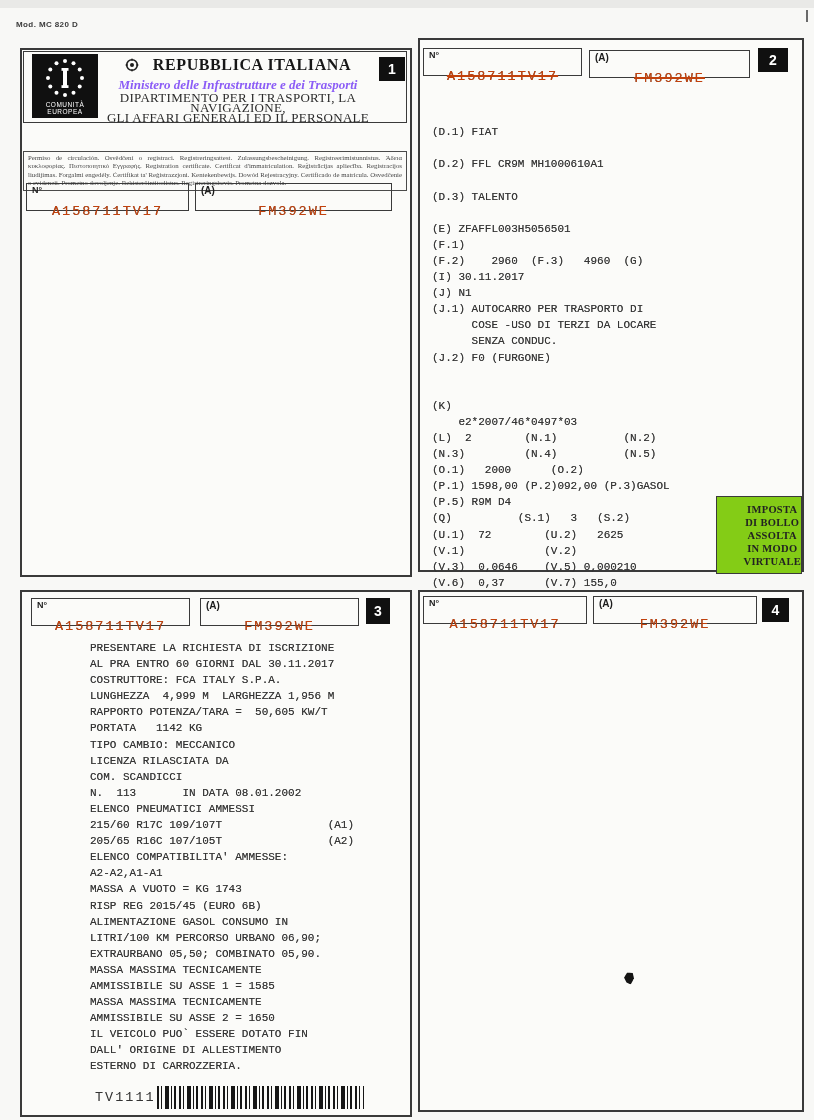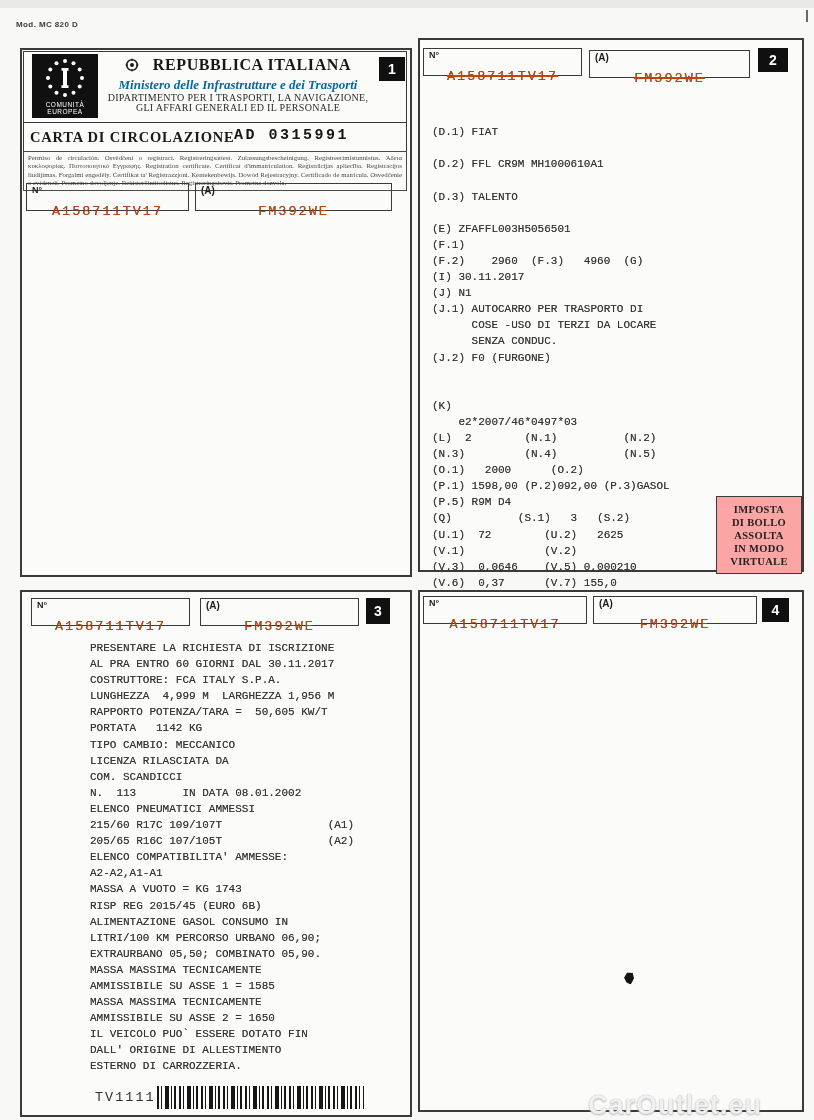--- a/index.html
+++ b/index.html
@@ -25,22 +25,22 @@
 
   
   .hdr-section{ position:absolute; left:1px; top:1px; width:382px; height:70px; border:1.5px solid #3a3a3a;}
   .eu-block{ position:absolute; left:8px; top:2px; width:66px; height:64px; background:#101010;}
   .eu-block svg{ position:absolute; left:0; top:0;}
   .eu-label{ position:absolute; left:0; width:66px; text-align:center; color:#fff; font-size:6.5px; letter-spacing:.5px;}
   .eu-label.l1{ bottom:10px;} .eu-label.l2{ bottom:3px;}
   .hdr-center{ position:absolute; left:80px; top:4px; width:268px; text-align:center;}
   .hdr-title-row{ display:flex; align-items:center; justify-content:center; gap:14px;}
   .hdr-title{ font-size:16px; font-weight:bold; letter-spacing:.6px; color:#171717;}
-  .hdr-ministry{ margin-top:3px; font-size:13px; font-weight:bold; font-style:italic; color:#0369a1;}
-  .hdr-dept{ font-size:10px; letter-spacing:.3px; color:#2a2a2a; line-height:10px;}
+  .hdr-ministry{ margin-top:3px; font-size:13px; font-weight:bold; font-style:italic; color:#8b5cf6;}
+  .hdr-dept{ font-size:13px; letter-spacing:.3px; color:#2a2a2a; line-height:10px;}
   .q1-badge{ left:355px; top:5px; width:26px; height:24px;}
 
   .carta-section{ position:absolute; left:1px; top:72px; width:382px; height:28px; border:1.5px solid #3a3a3a;}
   .carta-title{ position:absolute; left:6px; top:6px; font-size:14.5px; font-weight:bold; letter-spacing:.8px; color:#1a1a1a;}
   .carta-number{ position:absolute; left:210px; top:4px; font-size:15px; font-weight:bold; letter-spacing:2.5px; color:#141414;}
 
   .multilang-section{ position:absolute; left:1px; top:101px; width:382px; height:38px; border:1px solid #4a4a4a; overflow:hidden;}
   .multilang-text{ margin:2px 4px; font-size:6.8px; line-height:8.3px; color:#474747; text-align:justify;
     font-family:"Liberation Serif","DejaVu Serif",serif; filter:blur(.2px);}
 
@@ -52,21 +52,21 @@
     font-family:"Liberation Mono","DejaVu Sans Mono",monospace; font-size:13.5px; letter-spacing:2px; color:#c2410c;
     text-shadow:0 0 .5px rgba(40,40,40,.7); white-space:nowrap;}
 
   
   .tw{ position:absolute; font-family:"Liberation Mono","DejaVu Sans Mono",monospace; font-size:11px;
     line-height:16.1px; white-space:pre; color:#353535; text-shadow:0 0 .5px rgba(45,45,45,.65);}
   .q1 .tw{ line-height:17px;}
   .struck{ text-decoration:line-through; text-decoration-thickness:1.5px;}
 
   .stamp{ position:absolute; left:716px; top:488px; width:84px; height:76px; border:1.5px solid #3a3a3a;
-    background:#fca5a5; z-index:5; display:flex; align-items:center; justify-content:center;}
+    background:#84cc16; z-index:5; display:flex; align-items:center; justify-content:flex-end;}
   .stamp-text{ font-family:"Liberation Serif","DejaVu Serif",serif; font-size:10.5px; font-weight:bold;
     line-height:13px; text-align:center; color:#222; white-space:pre-line; letter-spacing:.3px;}
 
   .footer-code{ position:absolute; left:73px; top:498px; font-size:13.5px; letter-spacing:2px; color:#333;}
   .barcode{ position:absolute; left:135px; top:494px; width:207px; height:23px;
     background:repeating-linear-gradient(90deg,
       #161616 0 2px, transparent 2px 4px,
       #161616 4px 5px, transparent 5px 8px,
       #161616 8px 12px, transparent 12px 14px,
       #161616 14px 15px, transparent 15px 17px,
@@ -127,24 +127,20 @@
           <span class="hdr-title serif">REPUBBLICA ITALIANA</span>
         </div>
         <div class="hdr-ministry serif">Ministero delle Infrastrutture e dei Trasporti</div>
         <div class="hdr-dept serif">DIPARTIMENTO PER I TRASPORTI, LA NAVIGAZIONE,</div>
         <div class="hdr-dept serif">GLI AFFARI GENERALI ED IL PERSONALE</div>
       </div>
 
       <div class="badge q1-badge">1</div>
     </div>
 
-    <div class="carta-section">
-      <span class="carta-title serif">CARTA DI CIRCOLAZIONE</span>
-      <span class="carta-number mono">AD 0315991</span>
-    </div>
 
     <div class="multilang-section">
       <div class="multilang-text">Permiso de circulación. Osvědčení o registraci. Registreringsattest. Zulassungsbescheinigung. Registreerimistunnistus. Άδεια κυκλοφορίας. Πιστοποιητικό Εγγραφής. Registration certificate. Certificat d'immatriculation. Reģistrācijas apliecība. Registracijos liudijimas. Forgalmi engedély. Ċertifikat ta' Reġistrazzjoni. Kentekenbewijs. Dowód Rejestracyjny. Certificado de matrícula. Osvedčenie o evidencii. Prometno dovoljenje. Rekisteröintitodistus. Registreringsbevis. Prometna dozvola.</div>
     </div>
 
     <div class="fieldbox" style="left:4px; top:133px; width:161px;">
       <span class="flabel">N°</span>
       <span class="fvalue">A158711TV17</span>
     </div>
     <div class="fieldbox" style="left:173px; top:133px; width:195px;">
@@ -257,14 +253,13 @@
     </div>
     <div class="fieldbox" style="left:173px; top:4px; width:162px;">
       <span class="flabel a">(A)</span>
       <span class="fvalue">FM392WE</span>
     </div>
     <div class="badge" style="left:342px; top:6px; width:27px; height:24px;">4</div>
 
     <div class="ink-speck"></div>
   </div>
 
-  <div class="watermark">CarOutlet.eu</div>
 </div>
 
 </body></html>

